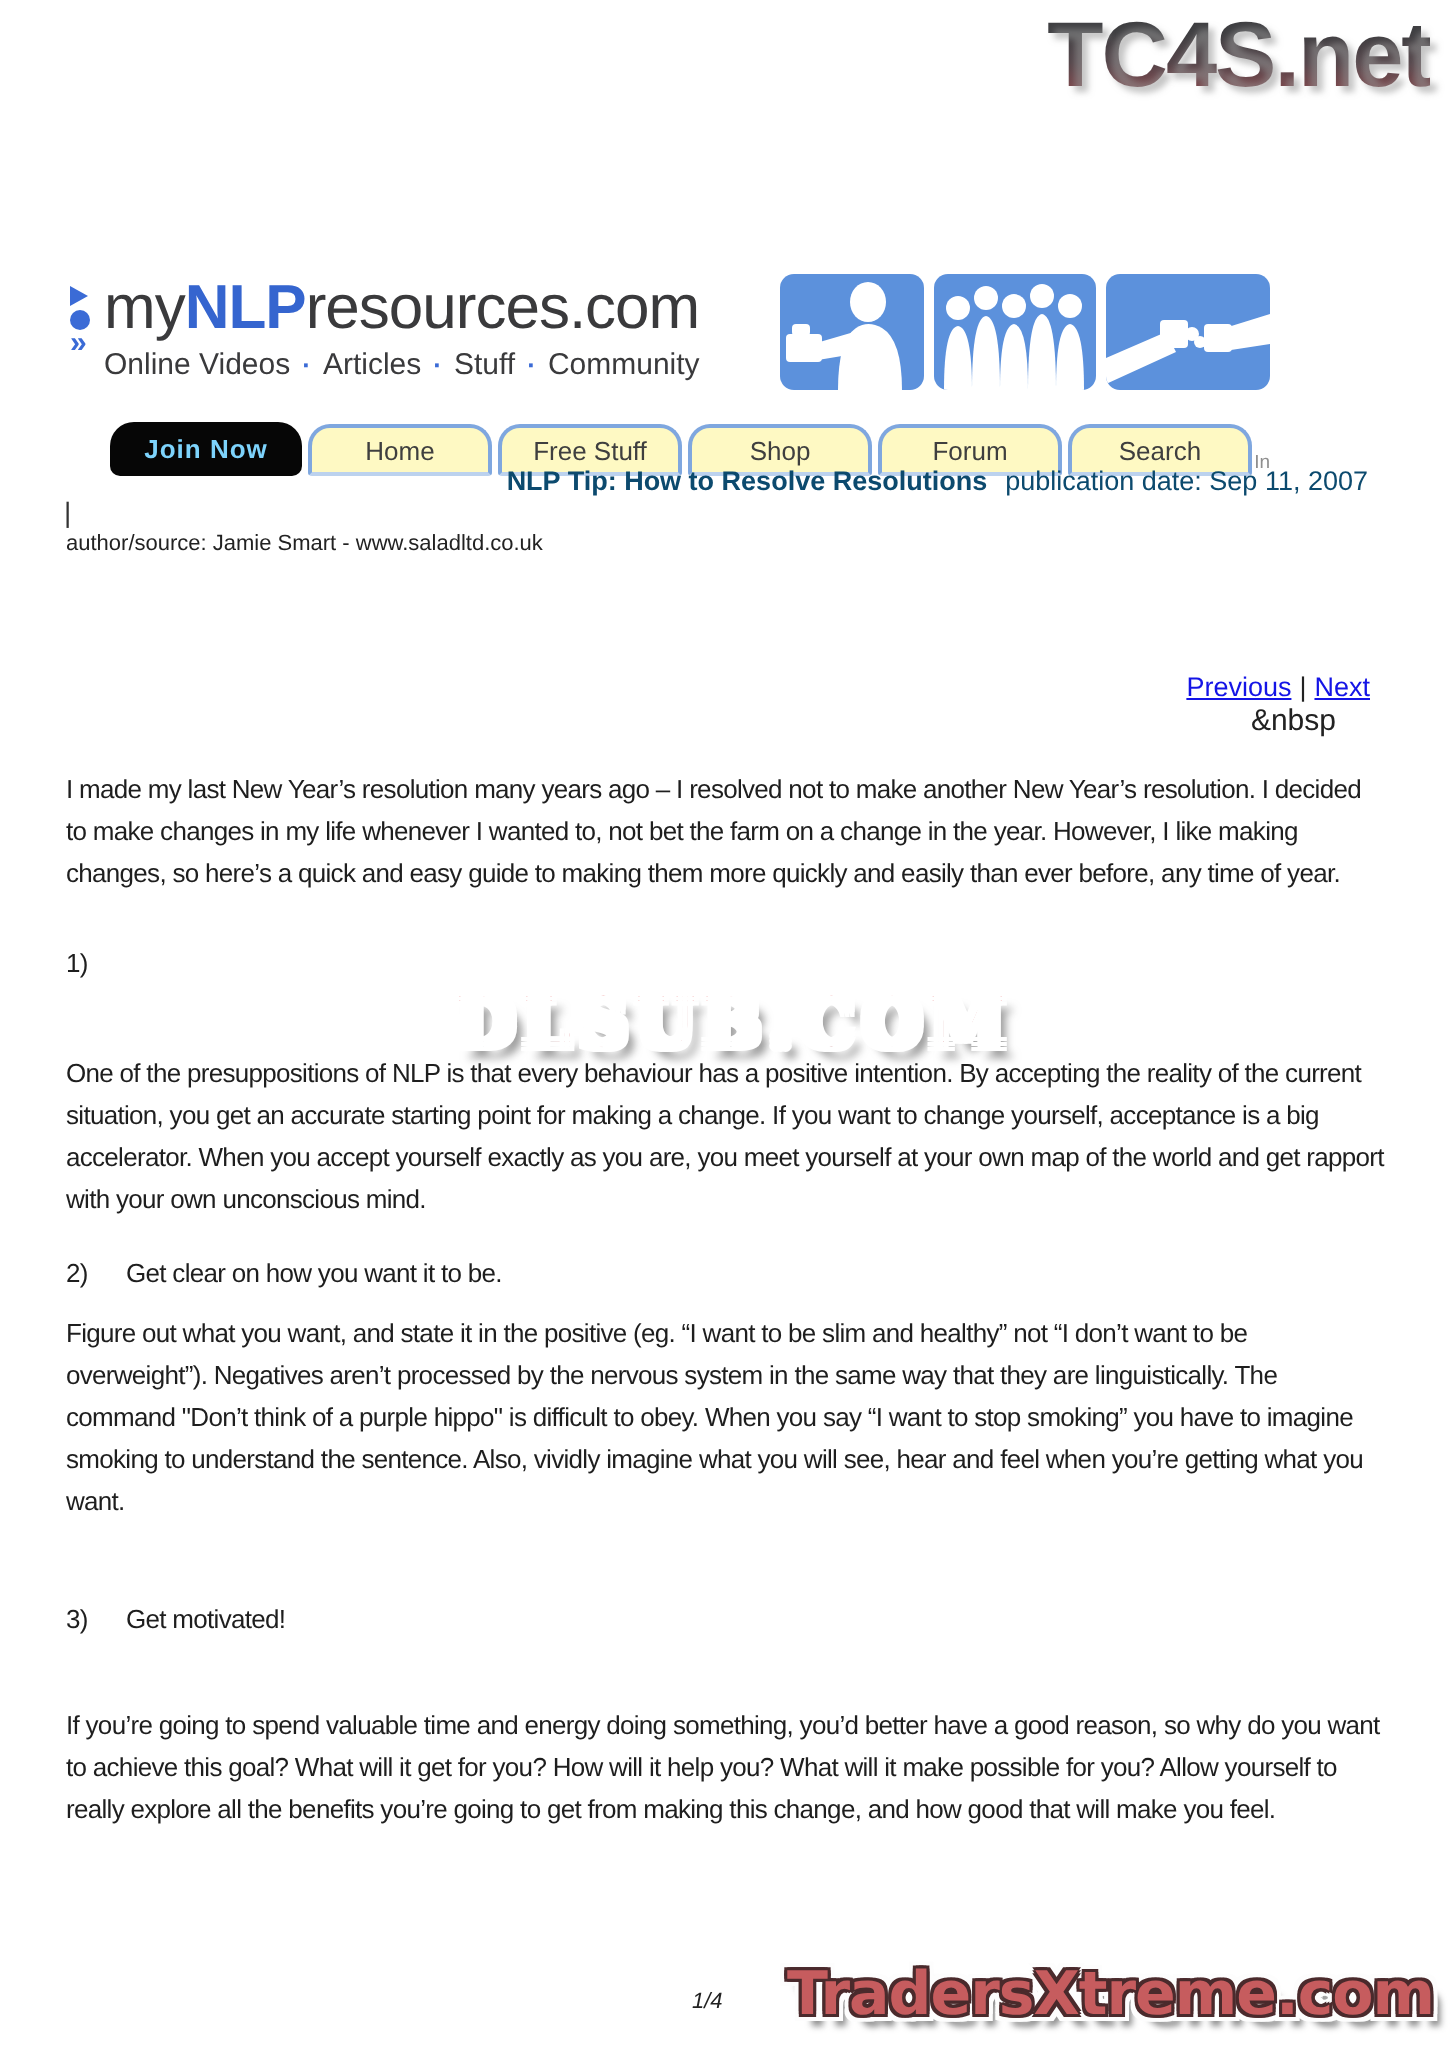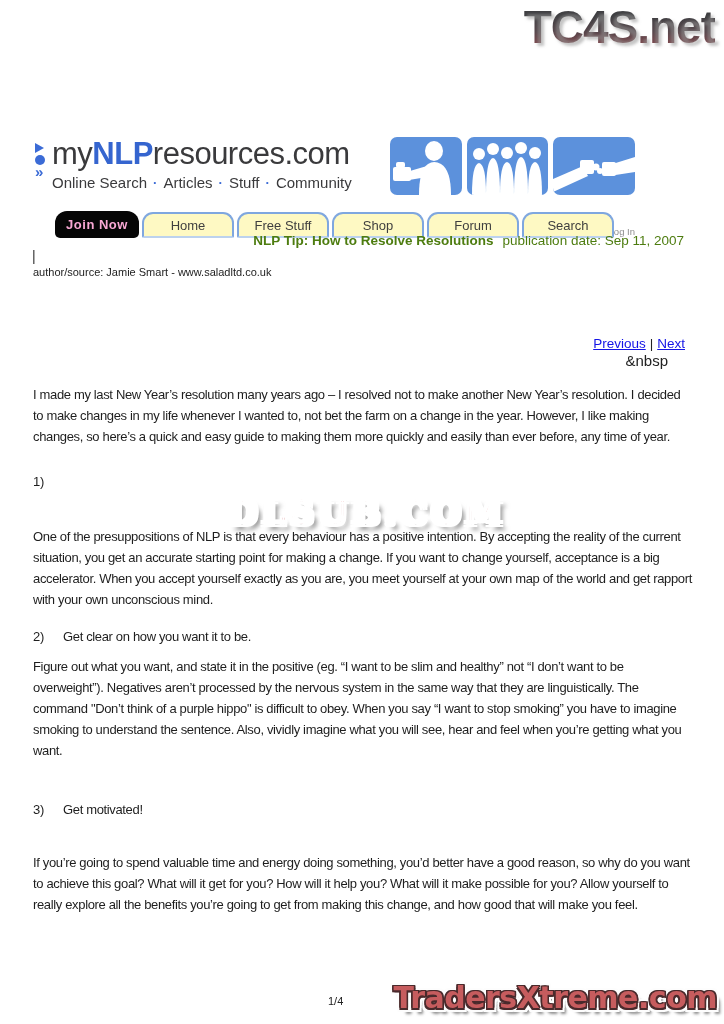--- a/index.html
+++ b/index.html
@@ -41,27 +41,27 @@
 
   
   .nav{position:absolute;left:55px;top:211px;display:flex;align-items:flex-end;}
   .tab{
     box-sizing:border-box;width:92px;height:26px;margin-left:3px;
     border:2px solid #7FA7DF;border-bottom-color:#BCD2EE;border-radius:11px 11px 2px 2px;
     background:#fef9c3;color:#3f3f3f;font-size:13px;
     display:flex;align-items:center;justify-content:center;cursor:pointer;
   }
   .join{
-    box-sizing:border-box;width:84px;height:27px;margin:0;border:none;
-    background:#060606;color:#f9a8d4;font-weight:bold;letter-spacing:0.5px;
+    box-sizing:border-box;width:96px;height:27px;margin:0;border:none;
+    background:#060606;color:#7dd3fc;font-weight:bold;letter-spacing:0.5px;
     border-radius:12px 12px 5px 5px;z-index:2;
   }
 
   
-  .title-row{position:absolute;top:233px;right:40px;display:flex;gap:9px;align-items:baseline;font-size:13.5px;color:#4d7c0f;}
+  .title-row{position:absolute;top:233px;right:40px;display:flex;gap:9px;align-items:baseline;font-size:13.5px;color:#0c4a6e;}
   .title{font-weight:bold;}
   .pipe{position:absolute;left:32px;top:248px;font-size:14px;color:#333;}
   .author{position:absolute;left:33px;top:266px;font-size:11px;color:#222;}
 
   .pager{position:absolute;top:336px;right:39px;font-size:13.5px;color:#222;}
   .plink{color:#1414E6;text-decoration:underline;cursor:pointer;}
   .psep{margin:0 4px;}
   .nbsp{position:absolute;top:352px;right:56px;font-size:15px;color:#222;}
 
   
@@ -86,21 +86,21 @@
     color:#c11a20;
     background:linear-gradient(180deg,#ef5a5a 0%,#c3161c 50%,#9e0f14 100%);
     -webkit-background-clip:text;background-clip:text;-webkit-text-fill-color:transparent;
     text-shadow:
       -2.5px -2.5px 0 #fff, 2.5px -2.5px 0 #fff, -2.5px 2.5px 0 #fff, 2.5px 2.5px 0 #fff,
       -2.5px 0 0 #fff, 2.5px 0 0 #fff, 0 -2.5px 0 #fff, 0 2.5px 0 #fff,
       5px 6px 4px rgba(120,120,120,0.75);
   }
 
   
-  .pagenum{position:absolute;left:328px;top:995px;font-size:11px;color:#222;}
+  .pagenum{position:absolute;left:346px;top:995px;font-size:11px;font-style:italic;color:#222;}
   .traders{
     position:absolute;right:7px;top:980px;
     font-family:"DejaVu Sans",sans-serif;font-weight:bold;font-size:30px;letter-spacing:-0.5px;
     color:#C65C5E;
     text-shadow:
       -1.5px -1.5px 0 #4a2a2c, 1.5px -1.5px 0 #4a2a2c, -1.5px 1.5px 0 #4a2a2c, 1.5px 1.5px 0 #4a2a2c,
       -1.5px 0 0 #4a2a2c, 1.5px 0 0 #4a2a2c, 0 -1.5px 0 #4a2a2c, 0 1.5px 0 #4a2a2c,
       -3.5px -3.5px 0 #fdfdfd, 3.5px -3.5px 0 #fdfdfd, -3.5px 3.5px 0 #fdfdfd, 3.5px 3.5px 0 #fdfdfd,
       -3.5px 0 0 #fdfdfd, 3.5px 0 0 #fdfdfd, 0 -3.5px 0 #fdfdfd, 0 3.5px 0 #fdfdfd,
       5px 6px 3px rgba(110,110,110,0.8);
@@ -115,21 +115,21 @@
 
   <div class="logo">
     <div class="logo-icon">
       <span class="tri"></span>
       <span class="dot"></span>
       <span class="chev">»</span>
     </div>
     <div>
       <div class="logo-text"><span class="lg-dark">my</span><span class="lg-blue">NLP</span><span class="lg-dark">resources.com</span></div>
       <div class="tagline">
-        <span>Online Search</span>
+        <span>Online Videos</span>
         <span class="tsep">·</span>
         <span>Articles</span>
         <span class="tsep">·</span>
         <span>Stuff</span>
         <span class="tsep">·</span>
         <span>Community</span>
       </div>
     </div>
   </div>
 

